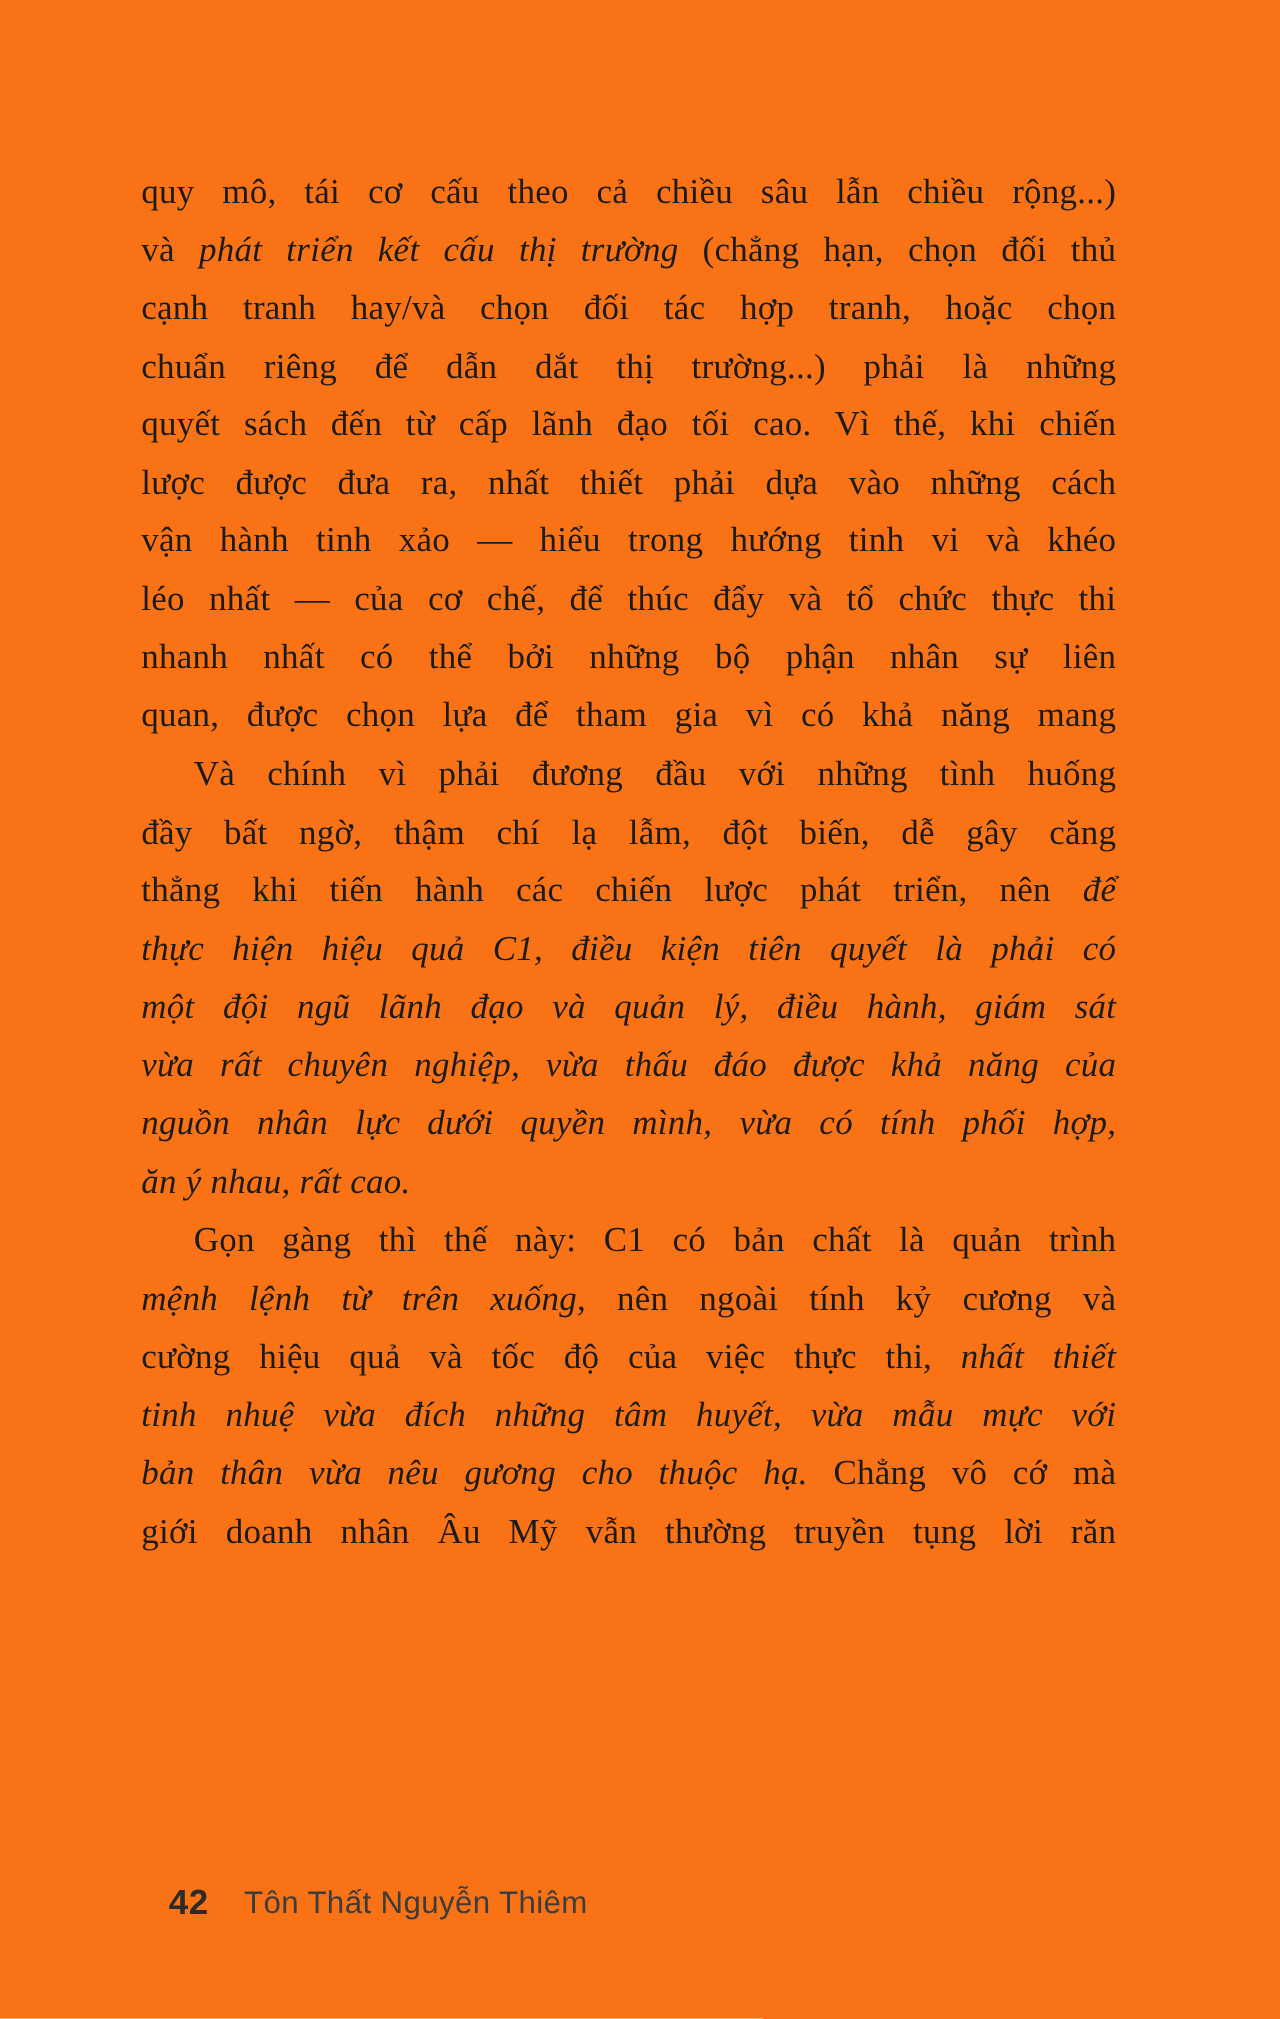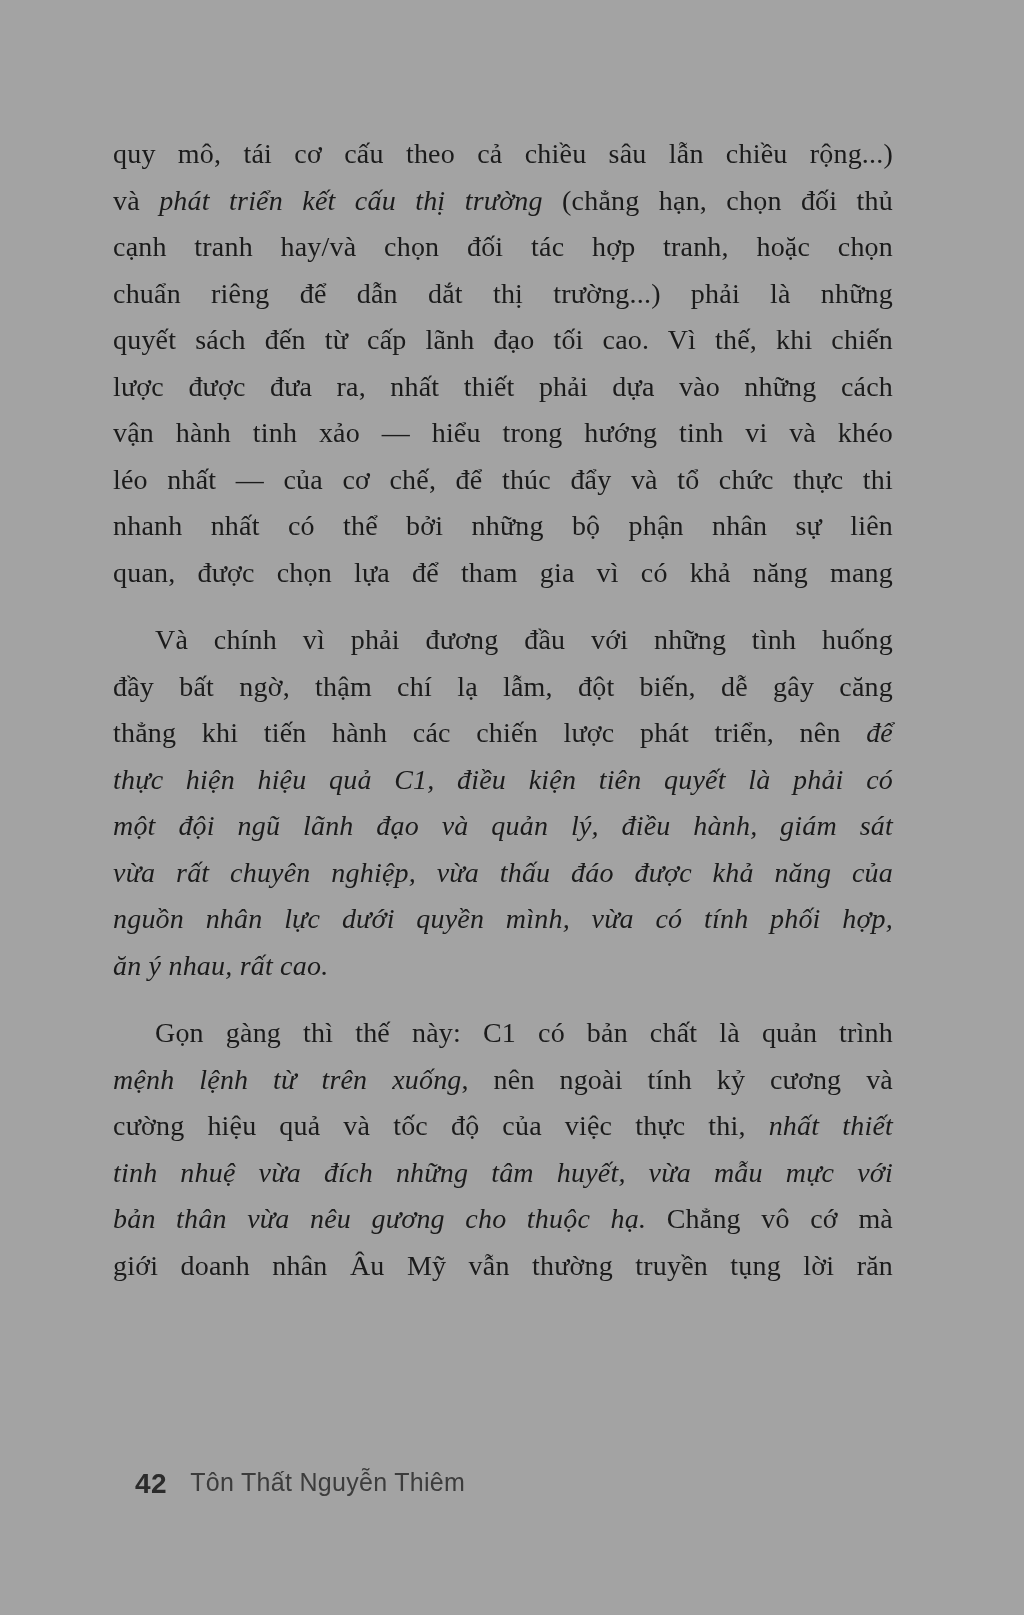--- a/index.html
+++ b/index.html
@@ -4,21 +4,21 @@
 <style>
   html, body {
     margin: 0;
     padding: 0;
     background: #ffffff;
   }
   .page {
     position: relative;
     width: 1024px;
     height: 1615px;
-    background: #a3a3a3;
+    background: #f97316;
     overflow: hidden;
     font-family: "Liberation Serif", "DejaVu Serif", serif;
   }
   .text-block {
     position: absolute;
     left: 113px;
     top: 131px;
     width: 780px;
   }
   .line {
@@ -28,46 +28,45 @@
     text-align: justify;
     text-align-last: justify;
     text-justify: inter-word;
     letter-spacing: 0.2px;
   }
   .line.end {
     text-align-last: left;
   }
   .line.pstart {
     text-indent: 42px;
-    margin-top: 21px;
+    margin-top: 1px;
   }
   .line .it {
     font-style: italic;
   }
   .footer {
     position: absolute;
     left: 135px;
-    top: 1468px;
+    top: 1506px;
     display: flex;
-    align-items: flex-start;
-    gap: 2px;
+    align-items: center;
+    gap: 28px;
     font-family: "Liberation Sans", "DejaVu Sans", sans-serif;
   }
   .page-num {
     font-size: 28px;
     font-weight: 600;
     color: #2b2b2b;
     letter-spacing: 0.5px;
   }
   .author {
     font-size: 25px;
     font-weight: 400;
     color: #3c3c3c;
     letter-spacing: 0.3px;
-    margin-left: 21px;
   }
 </style>
 </head>
 <body>
 
 <div class="page">
   <div class="text-block">
       <div class="line"><span>quy mô, tái cơ cấu theo cả chiều sâu lẫn chiều rộng...)</span></div>
       <div class="line"><span>và </span><span class="it">phát triển kết cấu thị trường</span><span> (chẳng hạn, chọn đối thủ</span></div>
       <div class="line"><span>cạnh tranh hay/và chọn đối tác hợp tranh, hoặc chọn</span></div>

